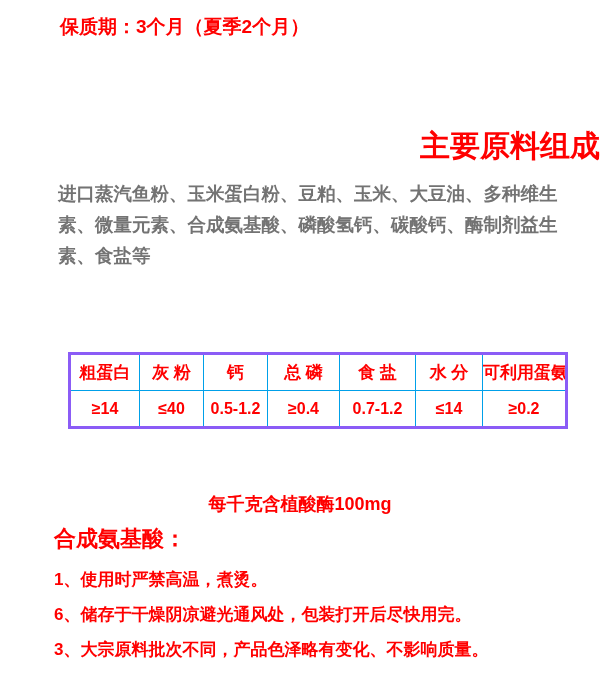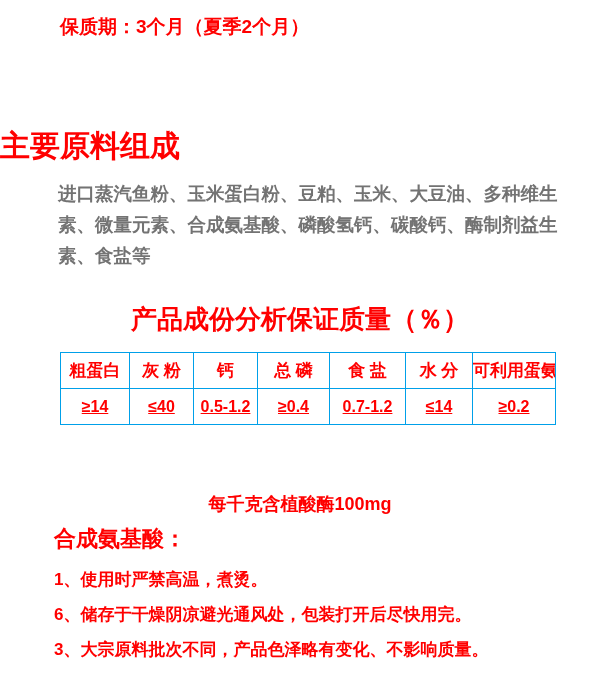--- a/index.html
+++ b/index.html
@@ -29,21 +29,21 @@
     font-weight: bold;
     color: #ff0000;
     letter-spacing: 0px;
     white-space: nowrap;
   }
   .main-title {
     position: absolute;
     left: 0;
     right: 0;
     top: 126px;
-    text-align: left;
+    text-align: right;
     font-size: 30px;
     font-weight: bold;
     color: #ff0000;
   }
   .ingredients {
     position: absolute;
     left: 58px;
     right: 42px;
     top: 178px;
     font-size: 18.5px;
@@ -57,45 +57,44 @@
     left: 0;
     right: 0;
     top: 302px;
     text-align: center;
     font-size: 26px;
     font-weight: bold;
     color: #ff0000;
   }
   .nutrition-table {
     position: absolute;
-    left: 60px;
+    left: 68px;
     top: 352px;
     width: 488px;
     border-collapse: collapse;
-    border: 1px solid #8b5cf6;
+    border: 3px solid #8b5cf6;
     table-layout: fixed;
   }
   .nutrition-table td {
     border: 1.5px solid #00a0e9;
     text-align: center;
     color: #ff0000;
     font-weight: bold;
     padding: 0;
     height: 35px;
     line-height: 35px;
     font-size: 17px;
     overflow: hidden;
     white-space: nowrap;
   }
   .nutrition-table tr.header td {
     font-size: 17px;
   }
   .nutrition-table tr.values td {
     font-size: 16px;
-    text-decoration: underline;
   }
   .col0 { width: 68px; }
   .col1 { width: 63px; }
   .col2 { width: 63px; }
   .col3 { width: 71px; }
   .col4 { width: 75px; }
   .col5 { width: 66px; }
   .col6 { width: 82px; }
   .phytase-note {
     position: absolute;
@@ -133,21 +132,20 @@
 <body>
 
 <div class="page">
 
   <div class="shelf-life">保质期：3个月（夏季2个月）</div>
 
   <div class="main-title">主要原料组成</div>
 
   <div class="ingredients">进口蒸汽鱼粉、玉米蛋白粉、豆粕、玉米、大豆油、多种维生素、微量元素、合成氨基酸、磷酸氢钙、碳酸钙、酶制剂益生素、食盐等</div>
 
-  <div class="analysis-title">产品成份分析保证质量（％）</div>
 
   <table class="nutrition-table">
     <tbody>
       <tr class="header">
         <td class="col0">粗蛋白</td>
         <td class="col1">灰 粉</td>
         <td class="col2">钙</td>
         <td class="col3">总 磷</td>
         <td class="col4">食 盐</td>
         <td class="col5">水 分</td>

